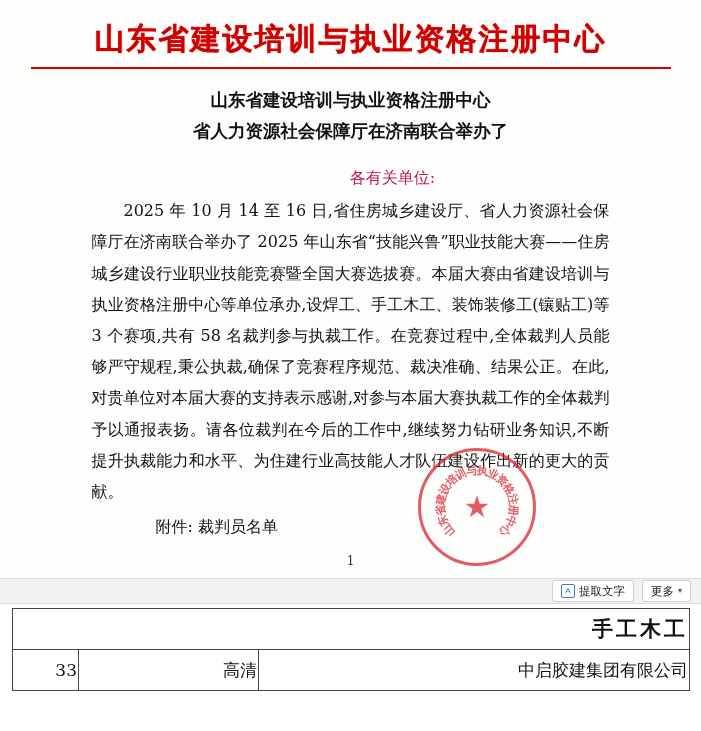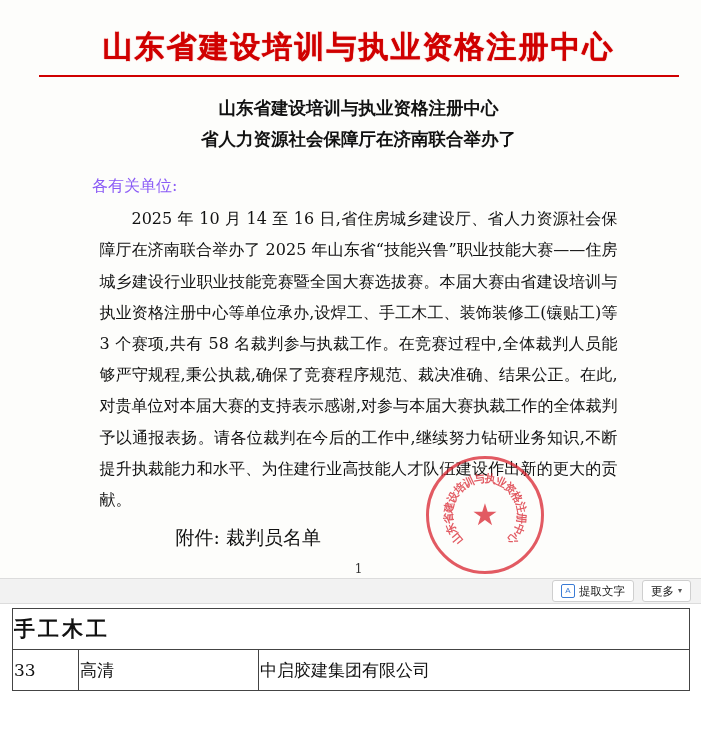--- a/index.html
+++ b/index.html
@@ -15,21 +15,21 @@
     position: relative;
   }
 
   
   .doc-page {
     position: relative;
     width: 701px;
     height: 578px;
     background: #fdfdfb;
     box-sizing: border-box;
-    padding: 8px;
+    padding: 0;
     overflow: hidden;
   }
   .doc-inner {
     position: relative;
     width: 701px;
     height: 578px;
   }
 
   
   .letterhead {
@@ -60,40 +60,41 @@
     margin: 16px auto 0 auto;
     width: 540px;
   }
   .title-block div {
     white-space: nowrap;
   }
 
   .salutation {
     margin: 22px 0 0 84px;
     font-size: 16px;
-    color: #8b5cf6;
-    font-family: "DejaVu Serif", serif;
+    color: #be185d;
+    font-family: "DejaVu Serif", serif;
+    text-align: center;
   }
 
   .body-text {
     margin: 6px auto 4px auto;
     width: 518px;
     font-size: 16px;
     line-height: 1.95;
     color: #111;
     text-align: justify;
     text-justify: inter-ideograph;
     font-family: "DejaVu Serif", serif;
     text-indent: 2em;
   }
 
   .attachment {
     margin: 10px auto 16px auto;
     width: 518px;
-    font-size: 19px;
+    font-size: 16px;
     color: #111;
     font-family: "DejaVu Serif", serif;
     text-indent: 4em;
   }
 
   
   .seal {
     position: absolute;
     left: 418px;
     top: 448px;
@@ -200,21 +201,21 @@
     padding: 4px 12px 0 12px;
   }
   table.roster {
     border-collapse: collapse;
     width: 677px;
     table-layout: fixed;
     font-family: "DejaVu Serif", serif;
   }
   table.roster td {
     border: 1px solid #444;
-    text-align: left;
+    text-align: right;
     color: #111;
     font-size: 17px;
     height: 38px;
     vertical-align: middle;
     overflow: hidden;
     white-space: nowrap;
   }
   table.roster td.hdr {
     font-size: 21px;
     font-weight: bold;

